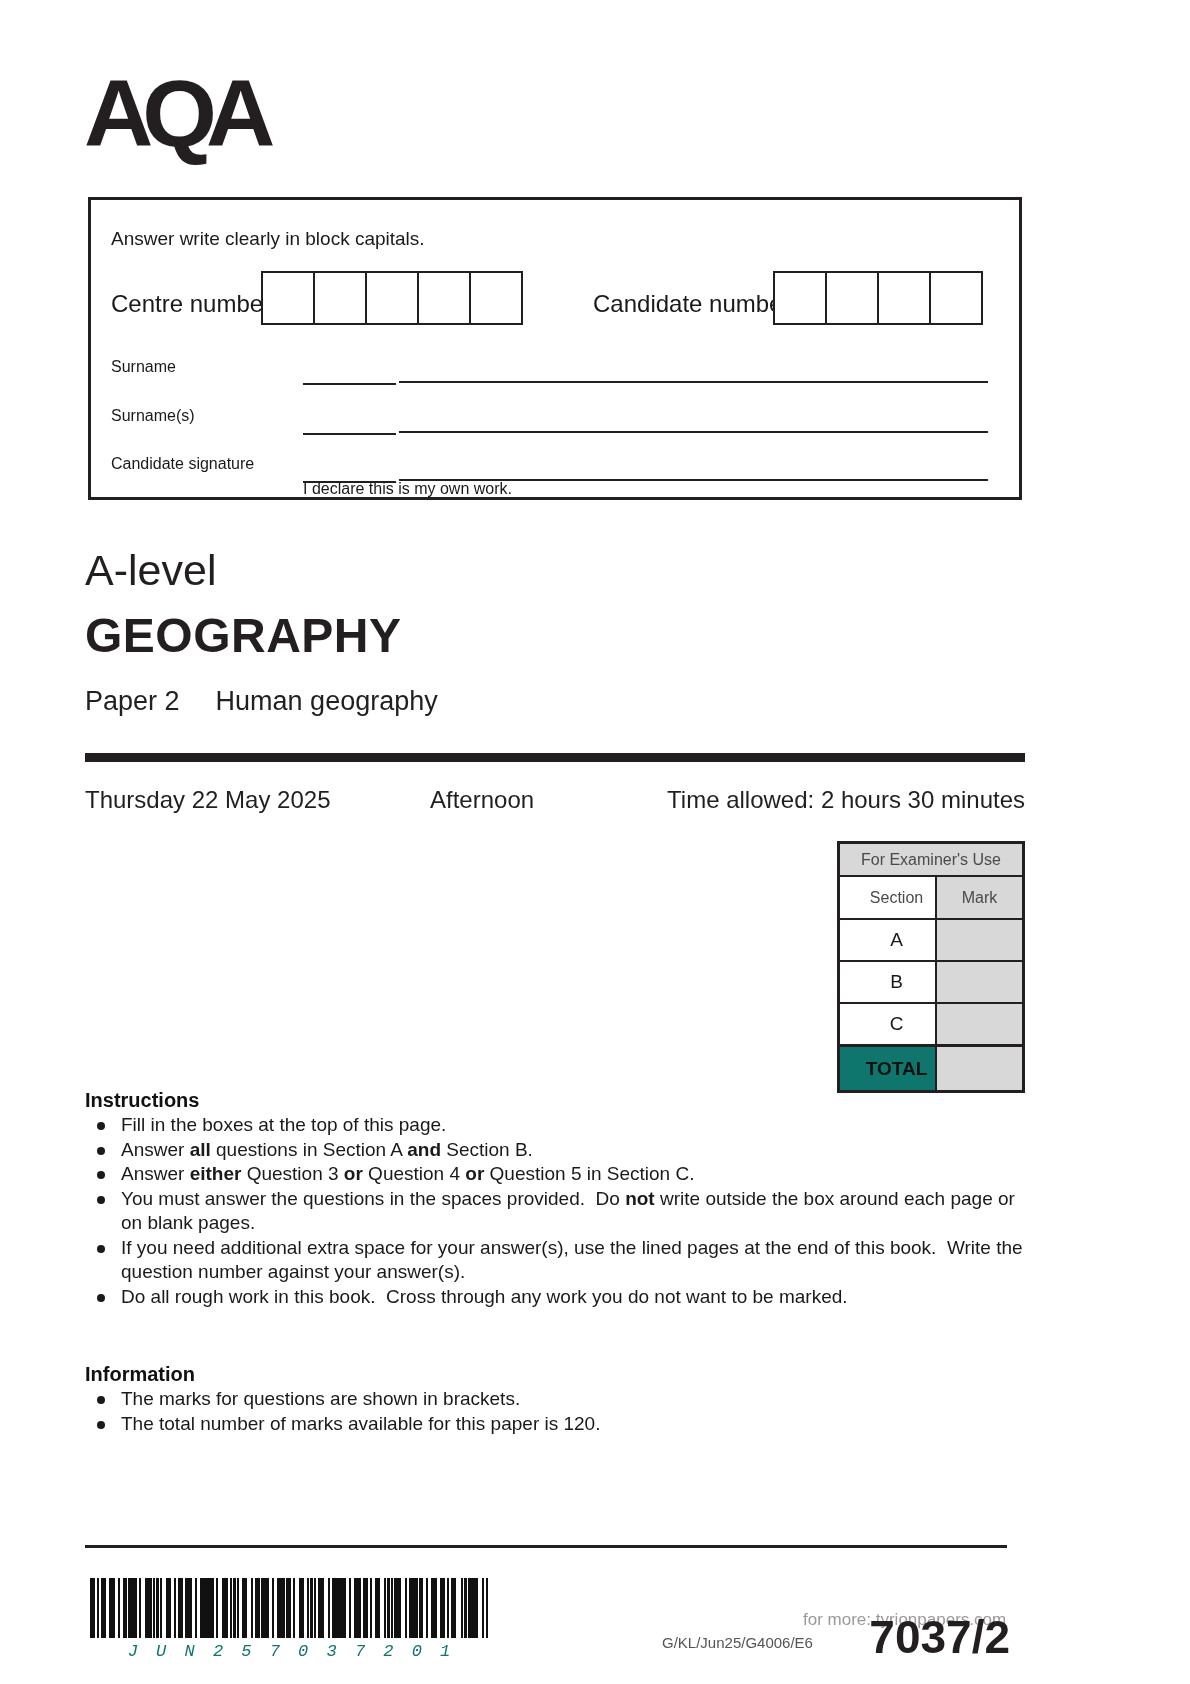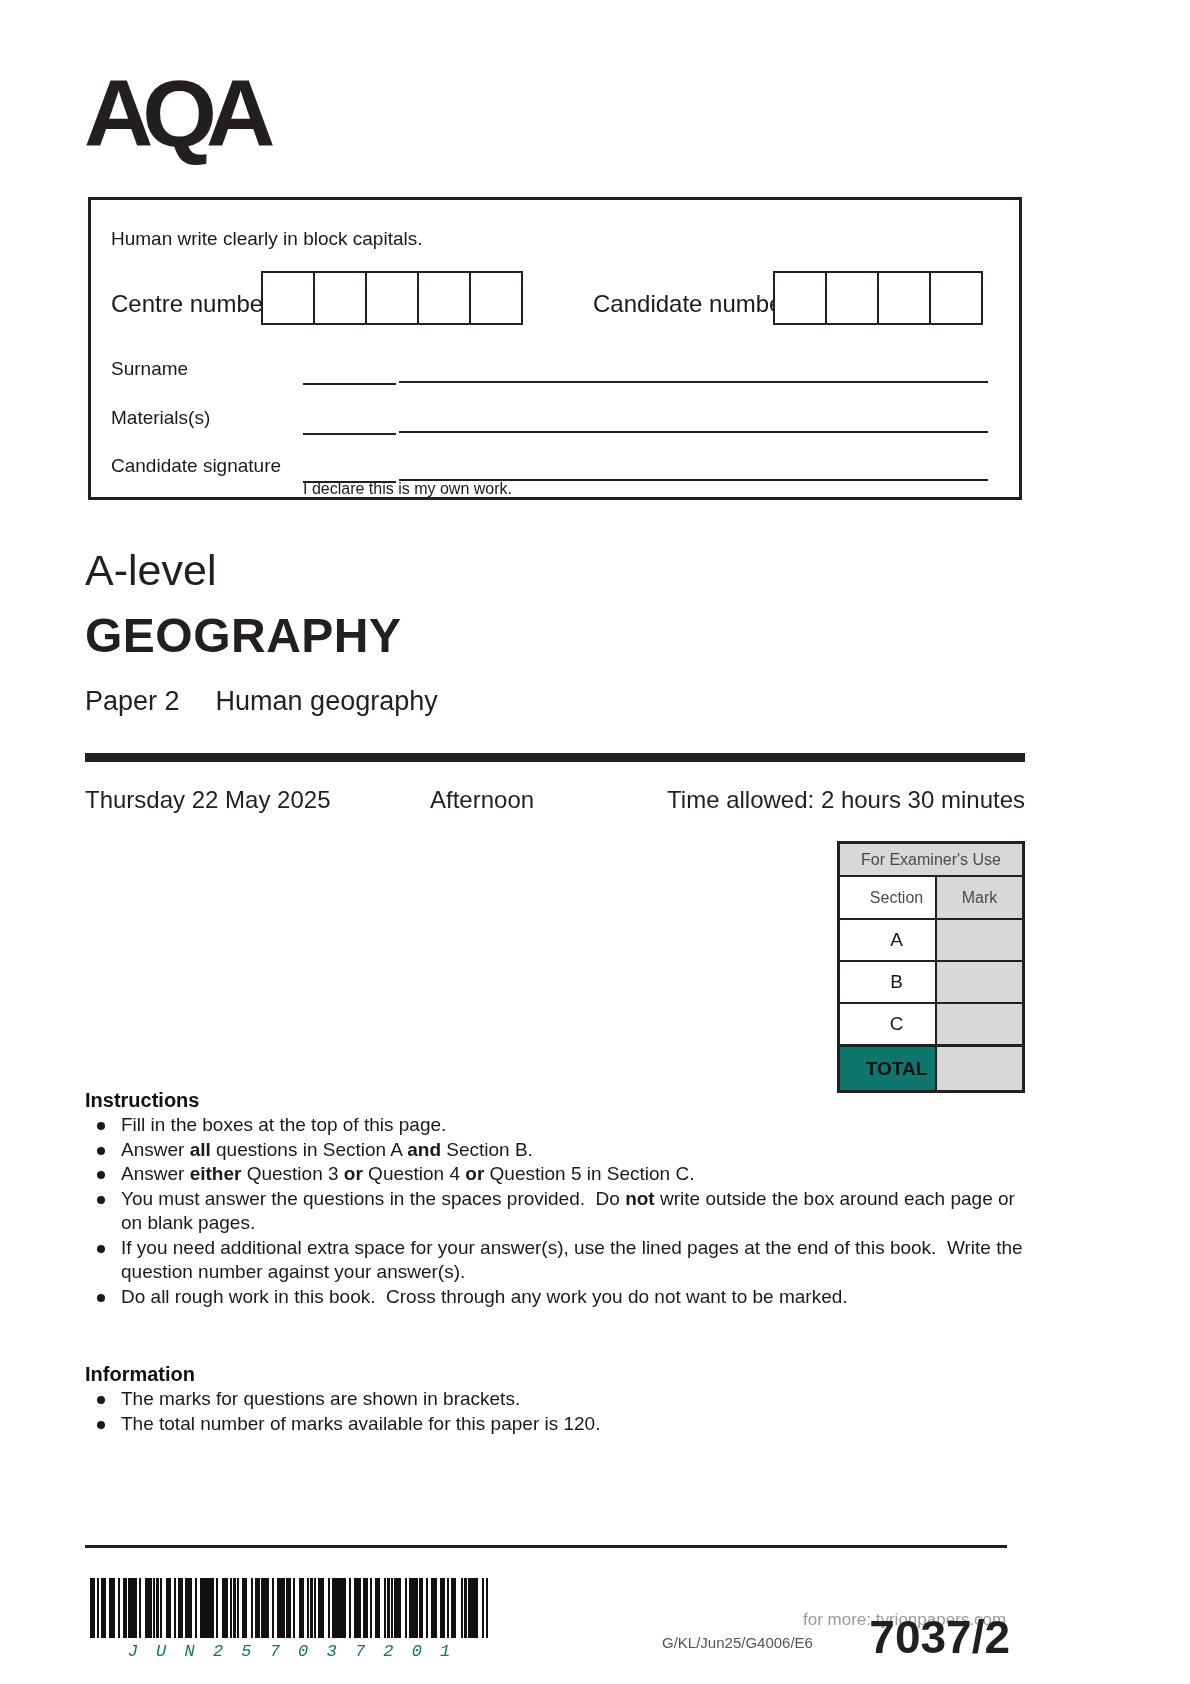--- a/index.html
+++ b/index.html
@@ -20,21 +20,21 @@
     border:3px solid #231f20;box-sizing:border-box;
   }
   .cand-instruction{position:absolute;left:20px;top:28px;font-size:19px;}
   .cand-label{position:absolute;font-size:24px;}
   .cells{position:absolute;display:flex;}
   .cell{
     width:54px;height:54px;border:2px solid #231f20;box-sizing:border-box;
     margin-left:-2px;background:#fff;
   }
   .cell:first-child{margin-left:0;}
-  .field-label{position:absolute;left:20px;font-size:19px;}
+  .field-label{position:absolute;left:20px;font-size:16px;}
   .wline{position:absolute;height:0;border-bottom:2px solid #231f20;}
   .declaration{position:absolute;left:212px;top:280px;font-size:16px;}
   
   .level-title{position:absolute;left:85px;top:546px;font-size:43px;font-weight:400;color:#231f20;}
   .subject-title{position:absolute;left:85px;top:608px;font-size:48px;font-weight:700;color:#231f20;letter-spacing:.5px;}
   .paper-line{position:absolute;left:85px;top:686px;font-size:27px;color:#231f20;display:flex;gap:36px;}
   .thick-rule{position:absolute;left:85px;top:753px;width:940px;height:9px;background:#231f20;}
   
   .session{position:absolute;left:85px;top:786px;width:940px;font-size:24px;color:#231f20;}
   .session .date{position:absolute;left:0;}
@@ -89,21 +89,21 @@
   .paper-code{position:absolute;right:180px;top:1614px;font-size:46px;font-weight:700;color:#231f20;z-index:2;line-height:1;}
 </style>
 </head>
 <body>
 
 <div class="page">
 
   <div class="logo">AQA</div>
 
   <div class="cand-box">
-    <div class="cand-instruction">Human write clearly in block capitals.</div>
+    <div class="cand-instruction">Answer write clearly in block capitals.</div>
 
     <div class="cand-label" style="left:20px;top:90px;">Centre number</div>
     <div class="cells" style="left:170px;top:71px;">
       <div class="cell"></div>
       <div class="cell"></div>
       <div class="cell"></div>
       <div class="cell"></div>
       <div class="cell"></div>
     </div>
 
@@ -112,21 +112,21 @@
       <div class="cell"></div>
       <div class="cell"></div>
       <div class="cell"></div>
       <div class="cell"></div>
     </div>
 
     <div class="field-label" style="top:158px;">Surname</div>
     <div class="wline" style="left:212px;top:183px;width:93px;"></div>
     <div class="wline" style="left:308px;top:181px;width:589px;"></div>
 
-    <div class="field-label" style="top:207px;">Materials(s)</div>
+    <div class="field-label" style="top:207px;">Surname(s)</div>
     <div class="wline" style="left:212px;top:233px;width:93px;"></div>
     <div class="wline" style="left:308px;top:231px;width:589px;"></div>
 
     <div class="field-label" style="top:255px;">Candidate signature</div>
     <div class="wline" style="left:212px;top:281px;width:93px;"></div>
     <div class="wline" style="left:308px;top:279px;width:589px;"></div>
 
     <div class="declaration">I declare this is my own work.</div>
   </div>
 

